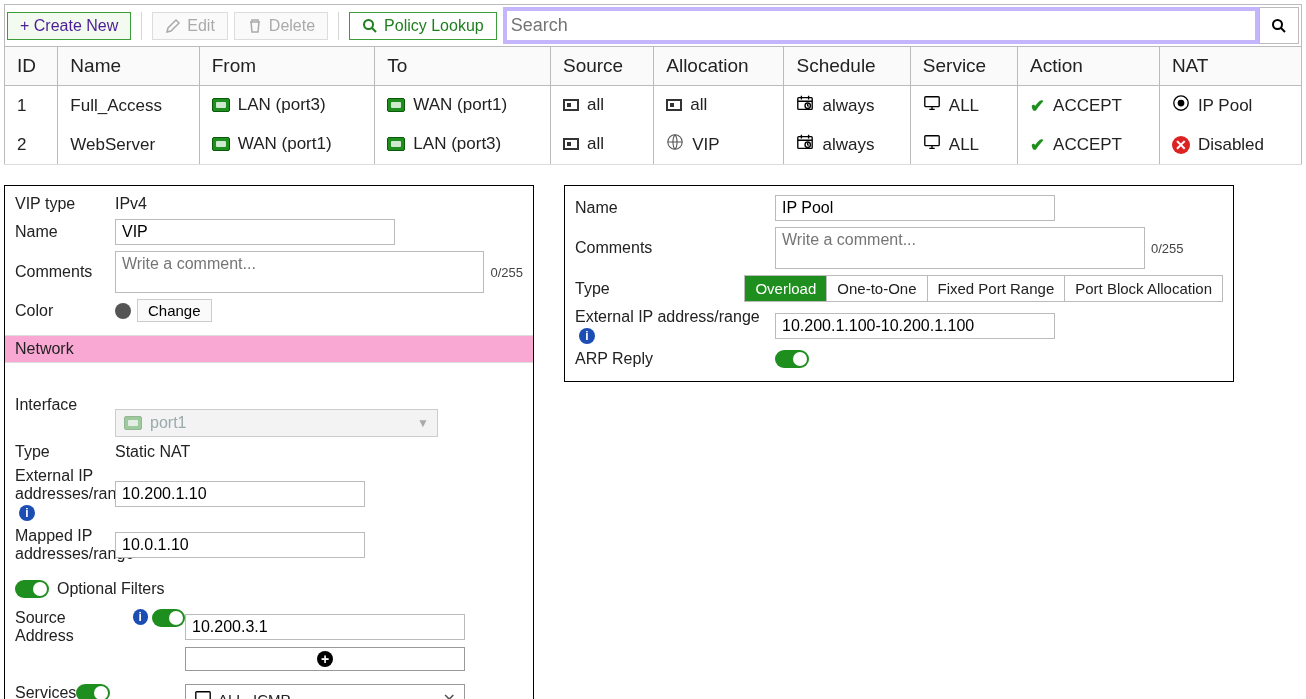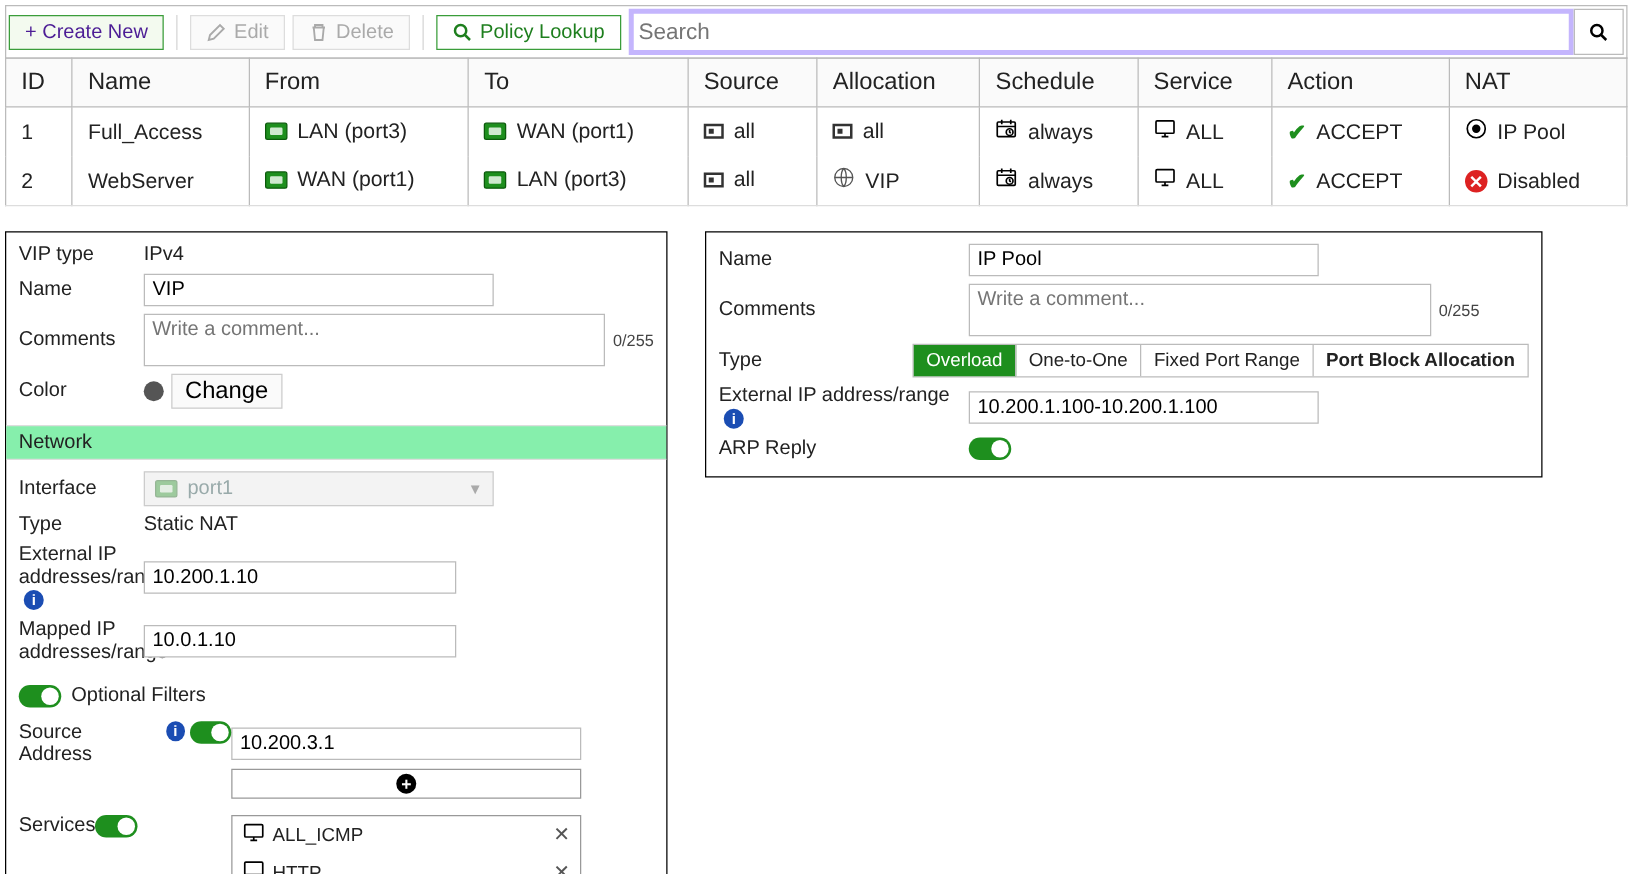--- a/index.html
+++ b/index.html
@@ -49,45 +49,45 @@
   .panel.left .frow .lab { width: 100px; }
   .frow.tight .lab { width: 220px; }
   .panel.right .frow .lab { width: 200px; }
 
   input[type=text].fld, .fld { border:1px solid #bbb; padding:3px 6px; font-size:16px; background:#fff; }
   input[type=text].fld:read-only { background:#fafafa; }
   .fld.wide { width: 280px; }
   textarea.fld { resize: none; height: 42px; width: 370px; color:#999; }
   .counter { font-size:13px; color:#444; margin-left:6px; }
 
-  .sect { background:#86efac; margin: 10px -10px 6px; padding:4px 10px; font-size:16px; border-top:1px solid #ddd; border-bottom:1px solid #ddd; }
-  .select-like { border:1px solid #ccc; background:#f3f3f3; padding:4px 8px; width:280px; display:flex; align-items:center; justify-content:space-between; color:#9aa; }
+  .sect { background:#f9a8d4; margin: 10px -10px 6px; padding:4px 10px; font-size:16px; border-top:1px solid #ddd; border-bottom:1px solid #ddd; }
+  .select-like { border:1px solid #ccc; background:#f3f3f3; padding:4px 8px; width:323px; display:flex; align-items:center; justify-content:space-between; color:#9aa;margin-top:37px; }
   .caret { color:#aaa; font-size:12px; }
 
   .info-i { display:inline-flex; width:16px; height:16px; border-radius:50%; background:#1b4db3; color:#fff; font-size:12px; align-items:center; justify-content:center; font-weight:bold; margin-left:4px; }
   .toggle { width:34px; height:18px; border-radius:10px; background:#1e8f1e; position:relative; display:inline-block; }
   .toggle::after { content:""; position:absolute; width:14px; height:14px; border-radius:50%; background:#fff; top:2px; right:2px; }
 
   .color-dot { width:16px; height:16px; border-radius:50%; background:#555; display:inline-block; margin-right:6px; }
-  .change-btn { border:1px solid #ccc; background:#fafafa; padding:2px 10px; font-size:19px; cursor:pointer; }
+  .change-btn { border:1px solid #ccc; background:#fafafa; padding:2px 10px; font-size:15px; cursor:pointer; }
 
   .filter-head { display:flex; align-items:center; gap:8px; margin-top:14px; }
 
   .addbar { border:1px solid #999; background:#fff; height:24px; display:flex; align-items:center; justify-content:center; width:280px; margin-left:170px; margin-top:-1px; cursor:pointer; }
   .plus-dot { width:16px; height:16px; border-radius:50%; background:#000; color:#fff; display:flex; align-items:center; justify-content:center; font-size:14px; font-weight:bold; }
 
   .svc-box { border:1px solid #999; width:280px; margin-left:0; }
   .svc-row { display:flex; align-items:center; justify-content:space-between; padding:4px 8px; font-size:15px; }
   .svc-row .cell { gap:6px; }
   .svc-remove { color:#555; cursor:pointer; font-size:16px; }
 
   
   .type-toggle { display:flex; border:1px solid #bbb; }
   .type-toggle .opt { padding:4px 10px; border-right:1px solid #bbb; font-size:15px; cursor:pointer; white-space:nowrap; }
-  .type-toggle .opt:last-child { border-right:none;font-weight:bold; }
+  .type-toggle .opt:last-child { border-right:none; }
   .type-toggle .opt.sel { background:#1e8f1e; color:#fff; }
 </style>
 </head>
 <body>
 
 <div class="toolbar">
   <button class="btn create">
     <span>+ Create New</span>
   </button>
   <span class="sep"></span>

